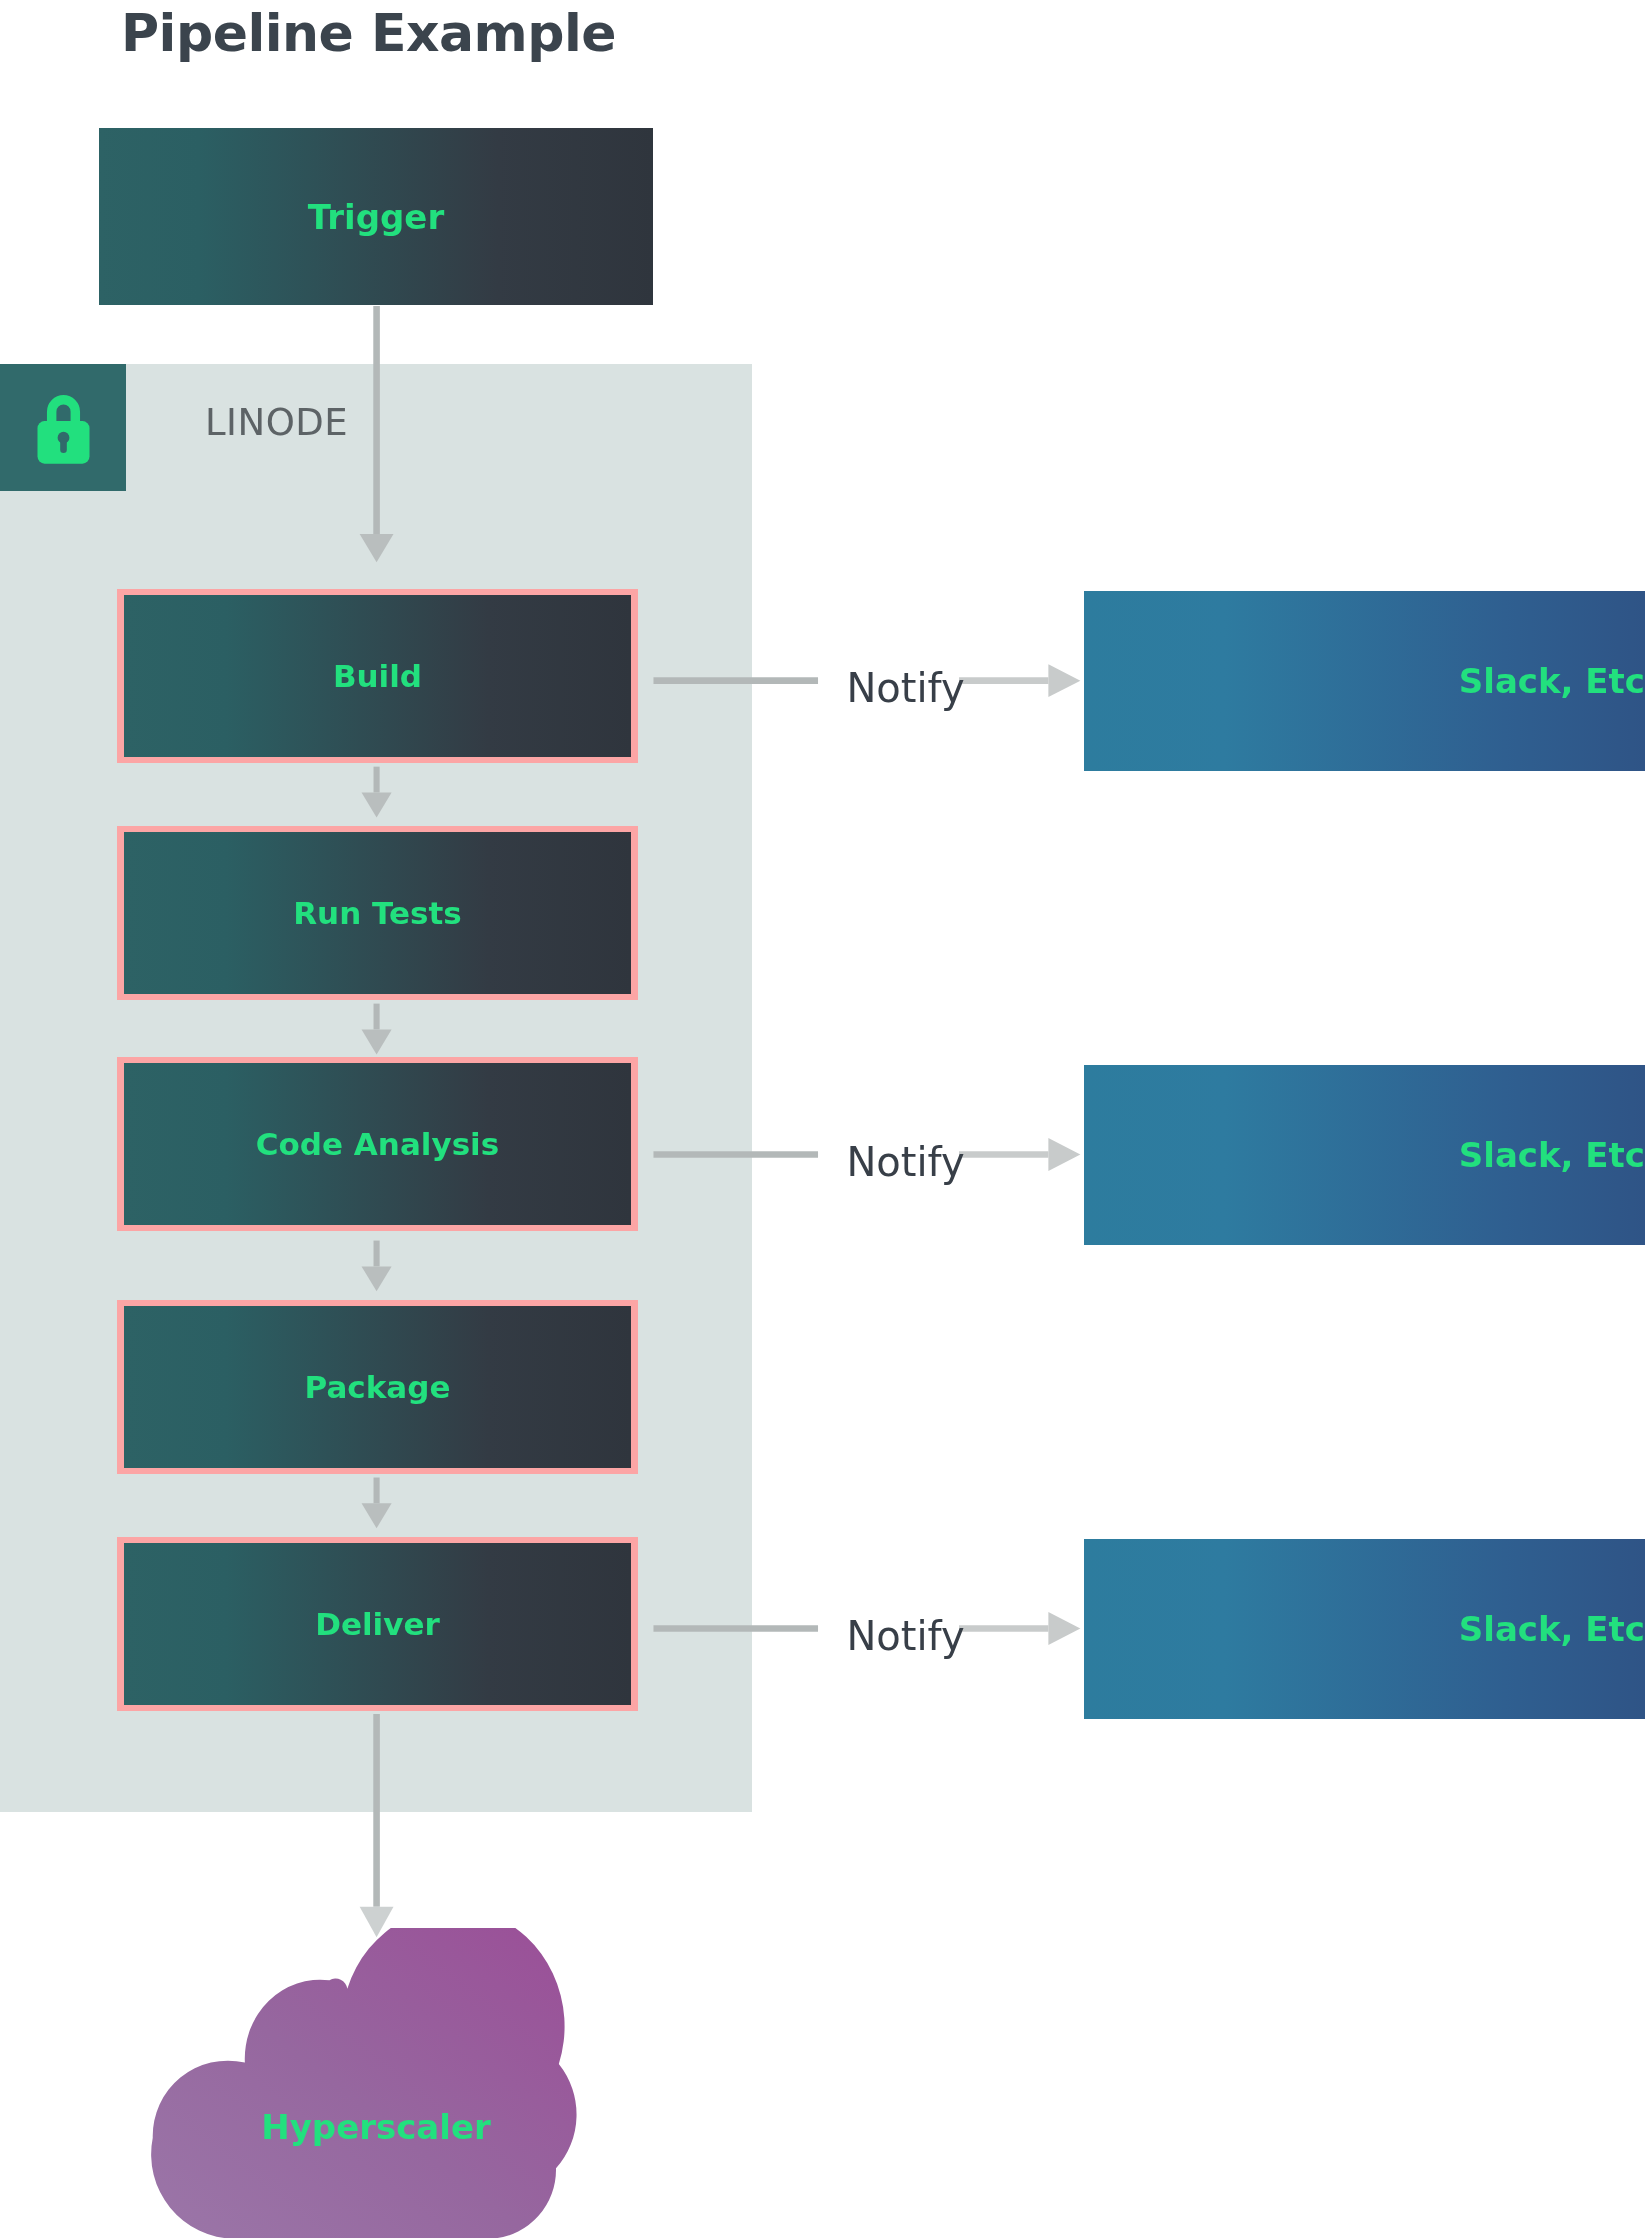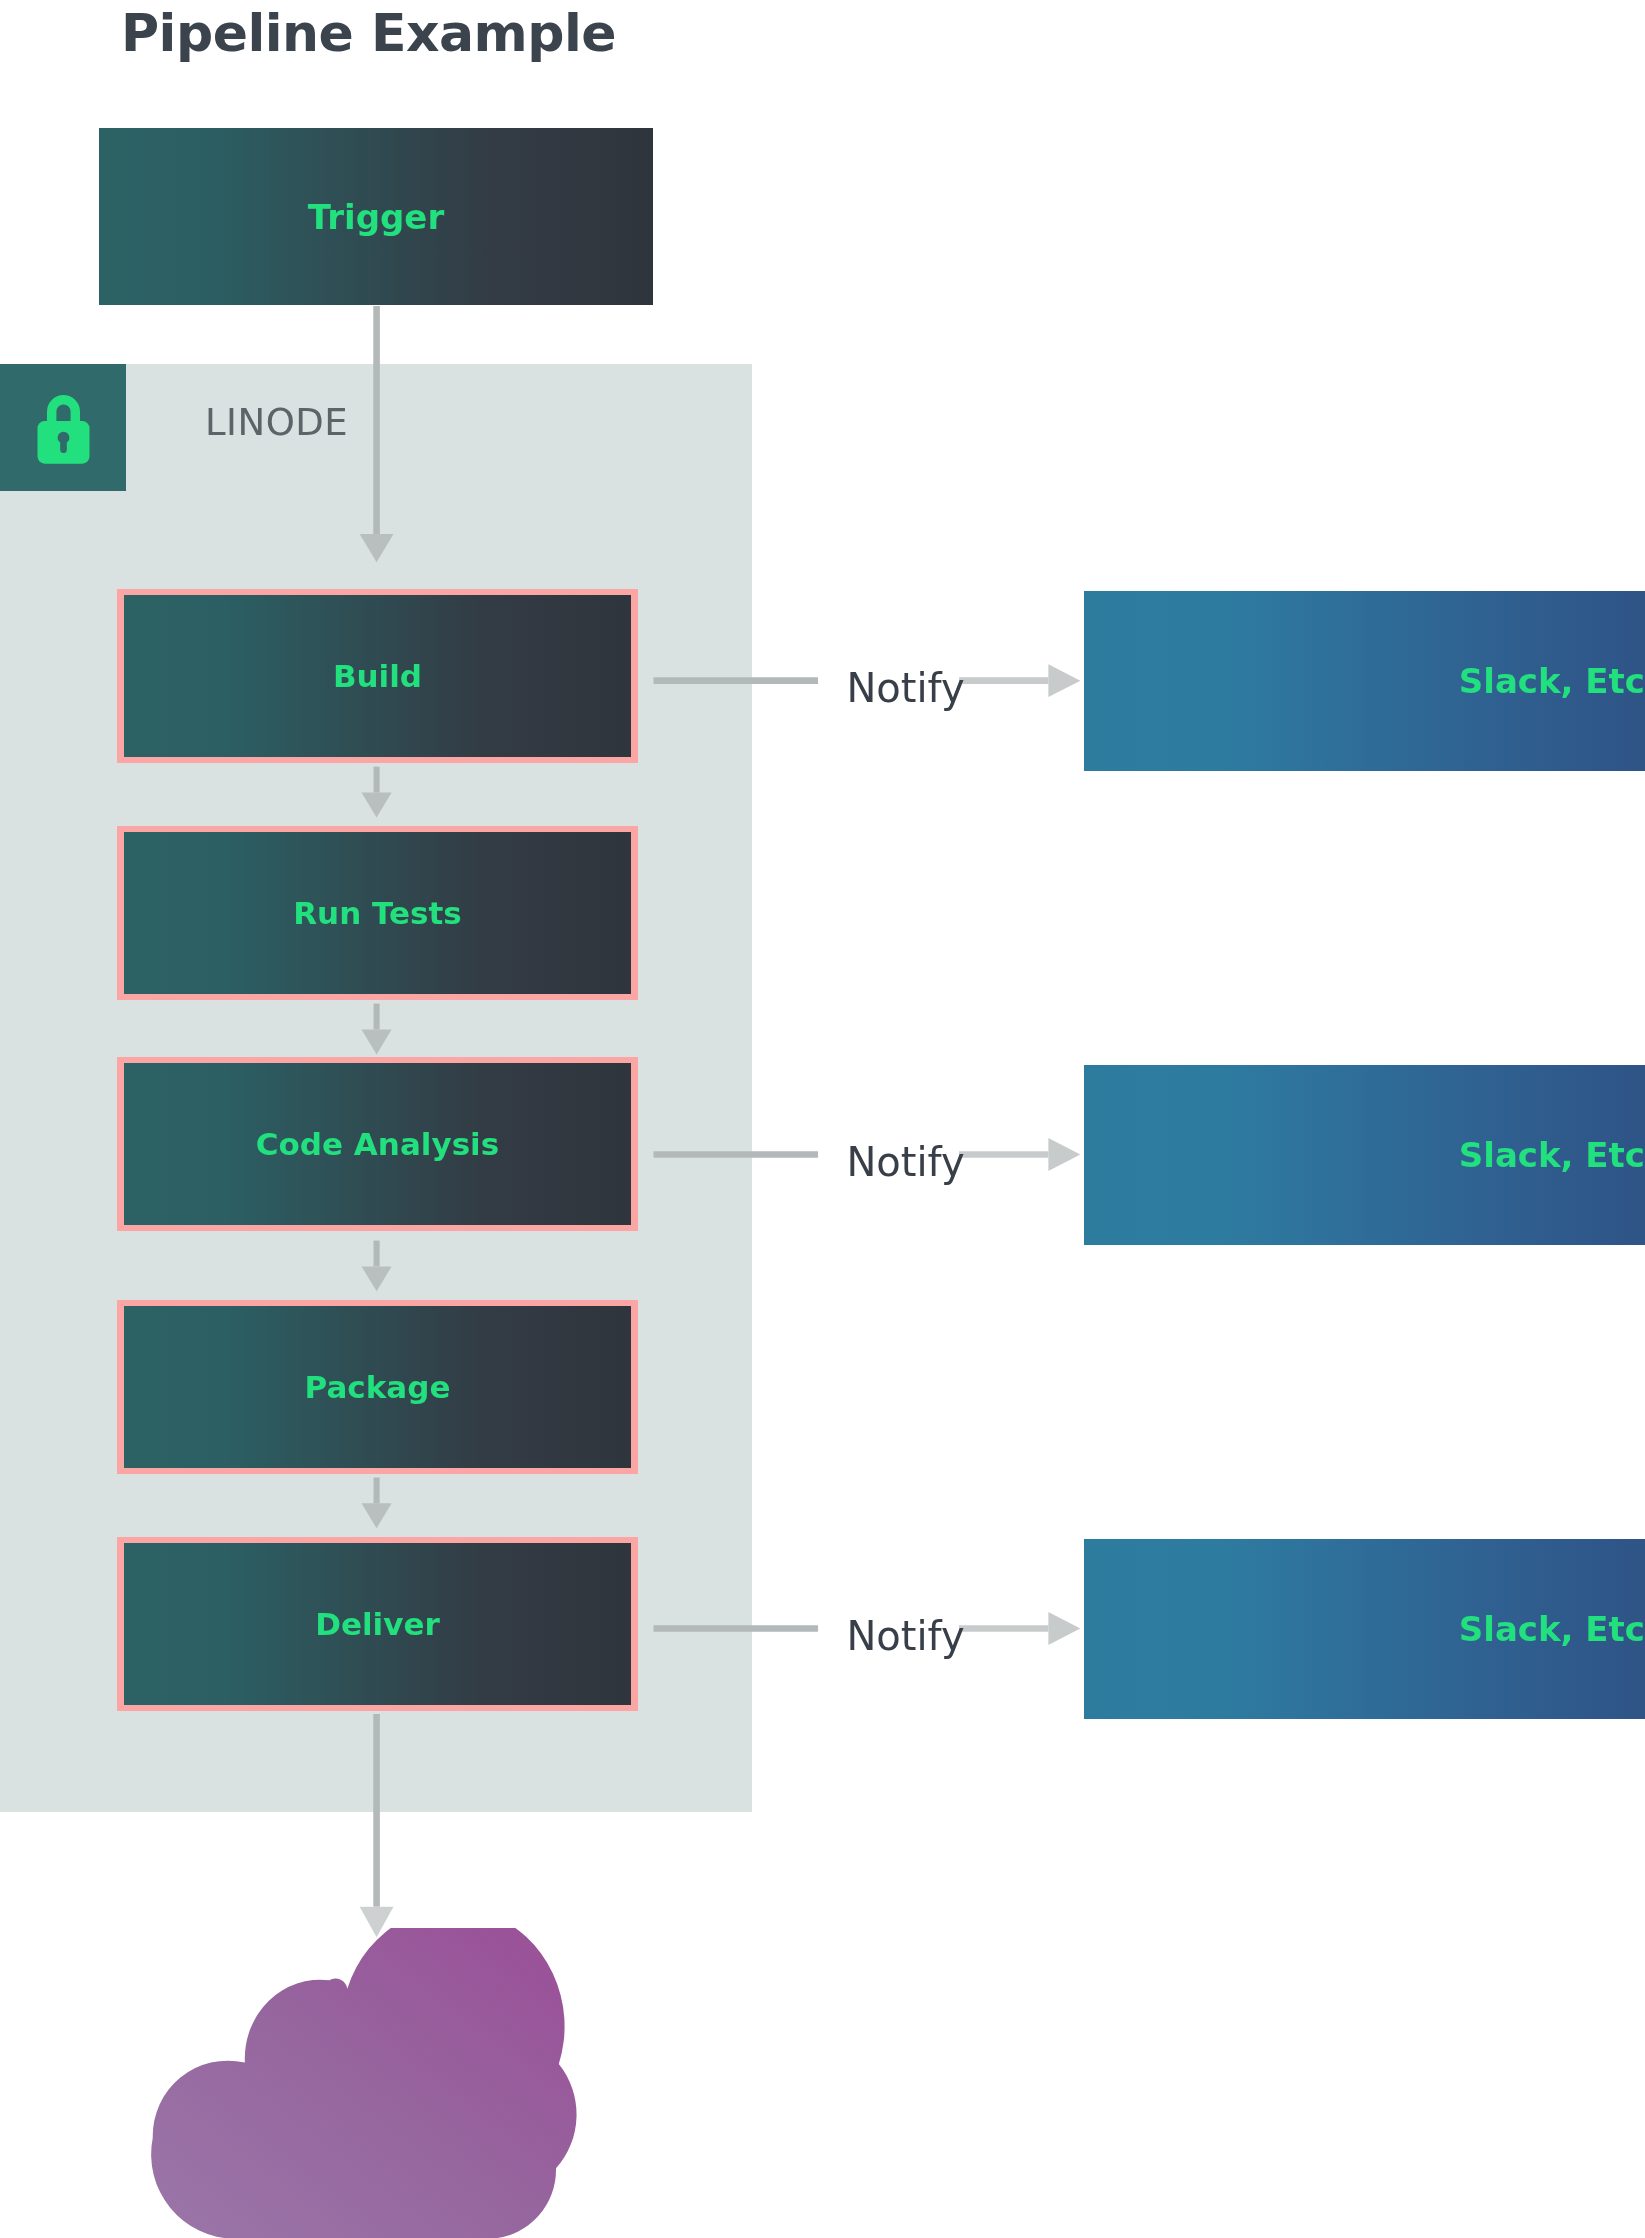--- a/index.html
+++ b/index.html
@@ -310,15 +310,16 @@
         a 180,180 0 0 1 -175,-215
         a 160,160 0 0 1 196,-160
         a 160,168 0 0 1 180,-175
         a 25,25 0 0 1 38,18
         a 235,250 0 0 1 450,160
         a 172,172 0 0 1 -6,222
         a 148,148 0 0 1 -133,150
         Z"></path>
     </svg>
   </div>
+  <div id="cloud-label">Hyperscaler</div>
 
 </div>
 
 
 </body></html>

